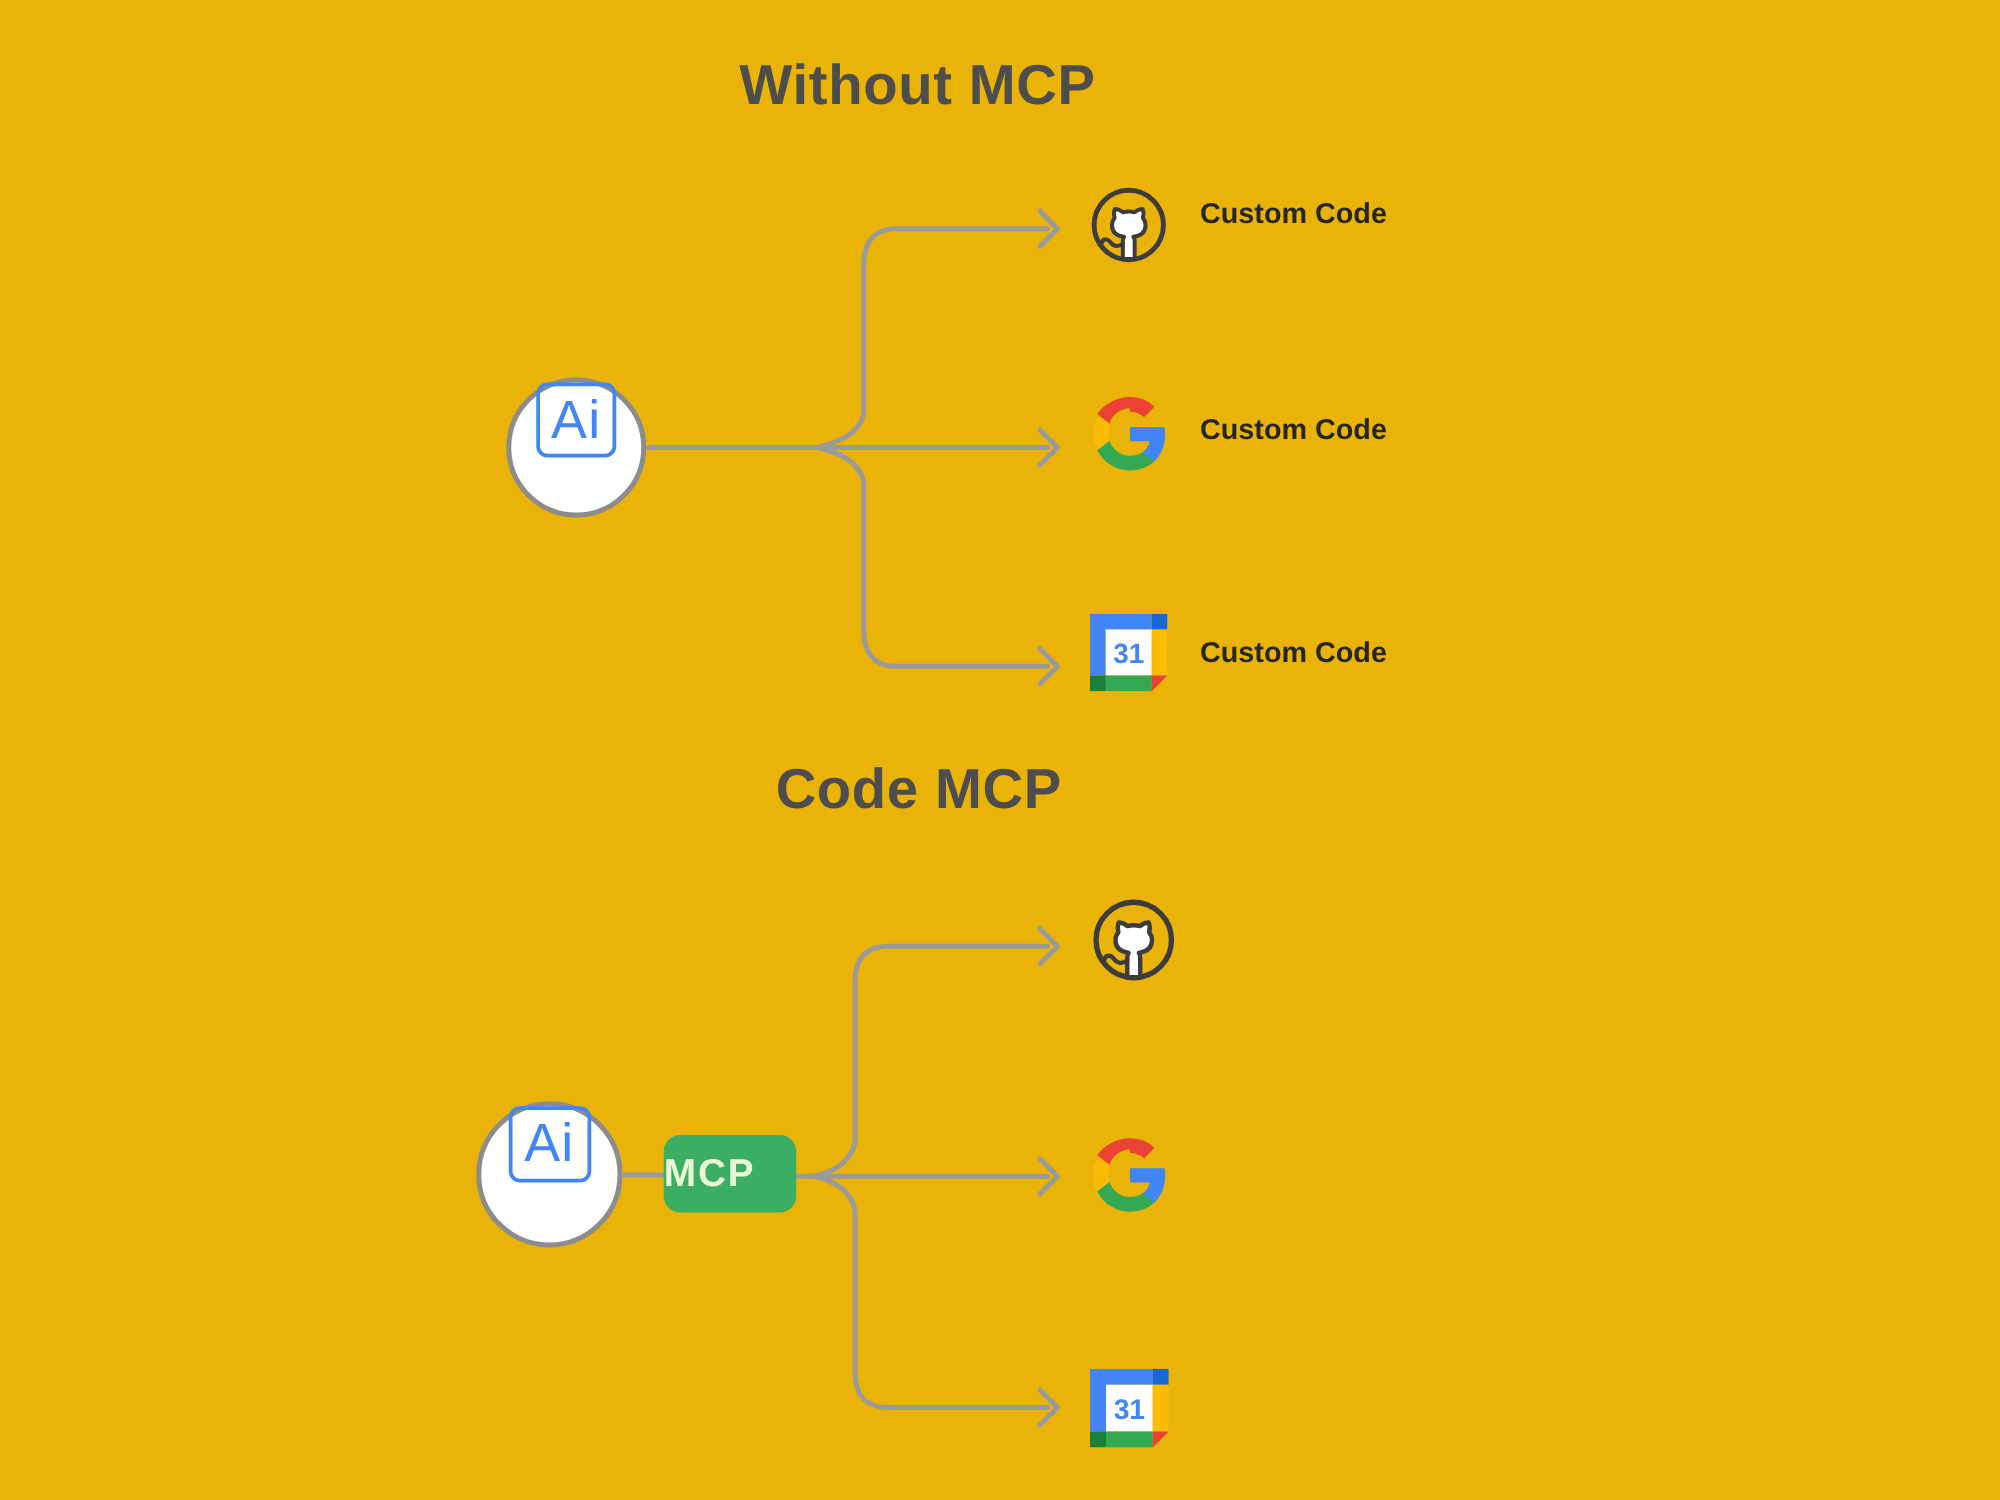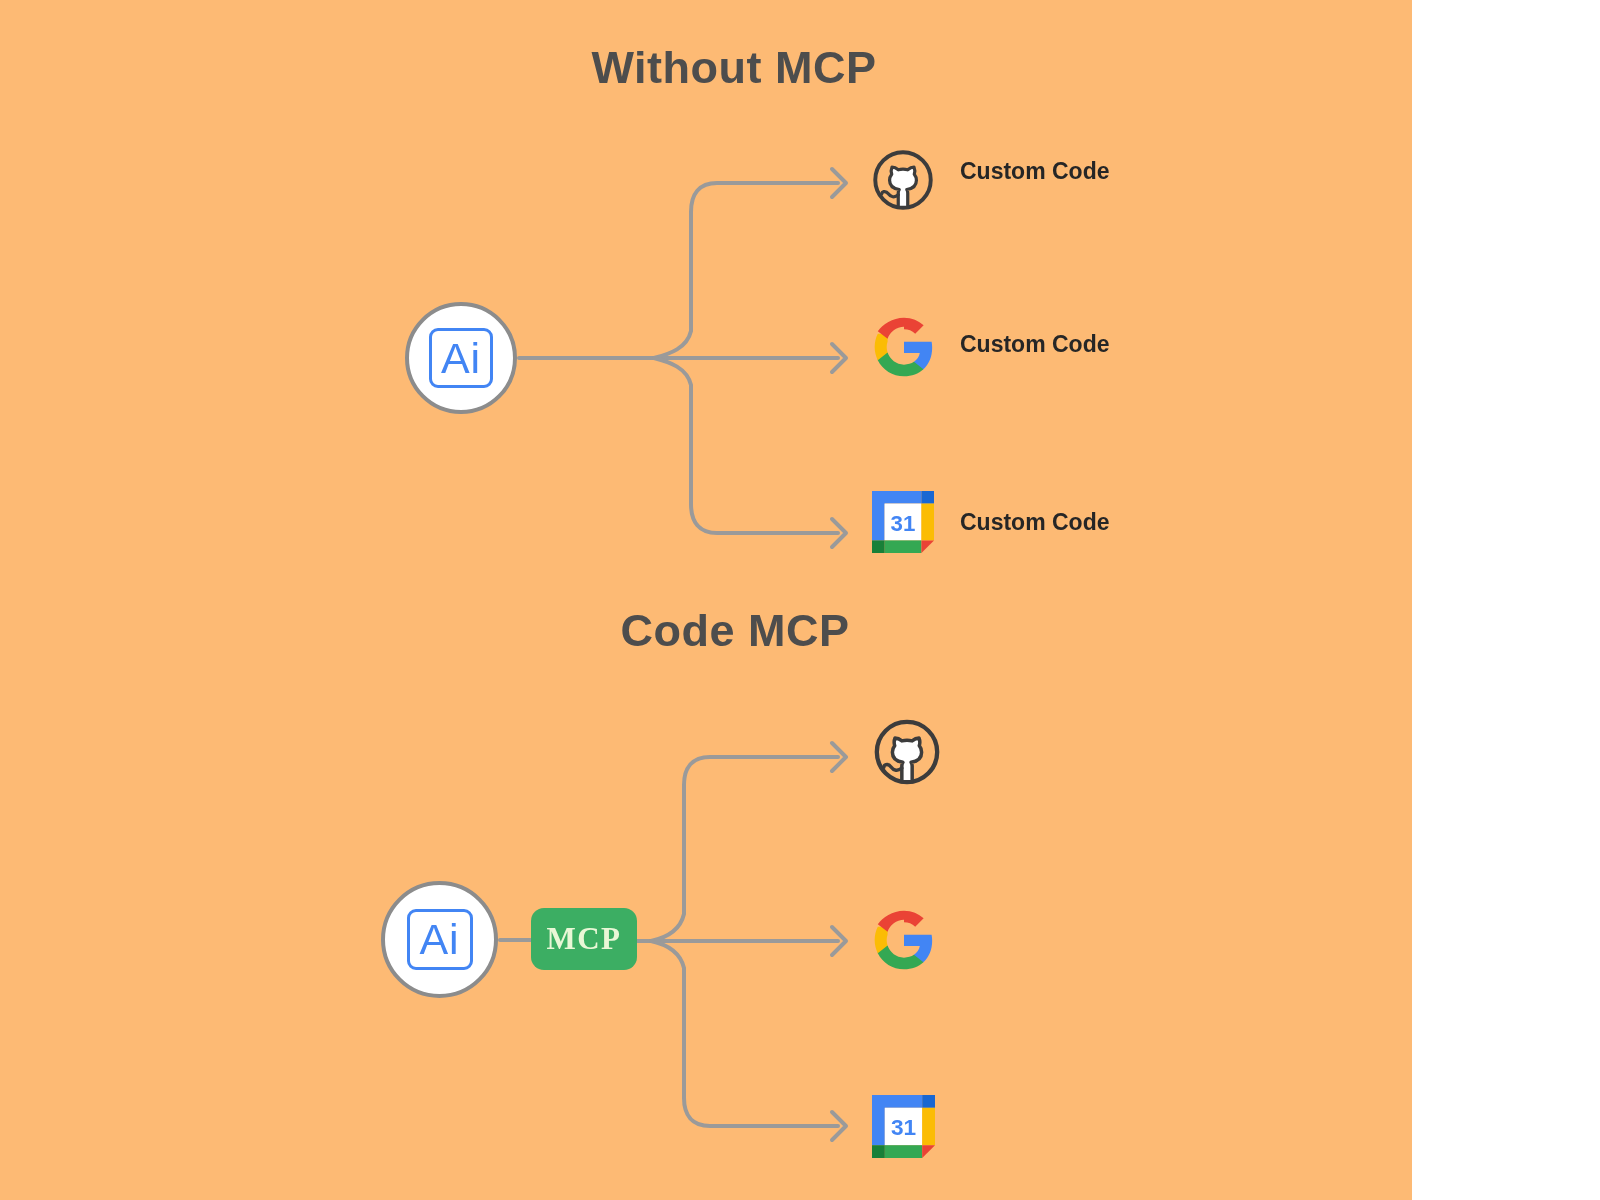--- a/index.html
+++ b/index.html
@@ -1,27 +1,27 @@
 <!DOCTYPE html>
 <html><head>
 <meta charset="utf-8">
 <style>
   html,body{margin:0;padding:0;background:#ffffff;}
-  #canvas{position:relative;width:1412px;height:1200px;background:#fdba74;overflow:hidden;
+  #canvas{position:relative;width:1600px;height:1200px;background:#eab308;overflow:hidden;
           font-family:"Liberation Sans",sans-serif;}
   .title{position:absolute;transform:translateX(-50%);font-size:45px;font-weight:700;
          white-space:nowrap;letter-spacing:0.5px;}
   .wires{position:absolute;left:0;top:0;}
   .ai-node{position:absolute;border:4.5px solid #8c8c8c;border-radius:50%;background:#fff;
-           display:flex;align-items:center;justify-content:center;box-sizing:border-box;}
+           display:flex;align-items:flex-start;justify-content:center;box-sizing:border-box;}
   .ai-box{border:3.5px solid #4285F4;border-radius:9px;display:flex;align-items:center;
           justify-content:center;box-sizing:border-box;}
   .ai-box span{font-size:43px;line-height:1;letter-spacing:1px;}
   .mcp-box{position:absolute;border-radius:13px;display:flex;align-items:center;
-           justify-content:center;box-sizing:border-box;font-family:Liberation Serif, serif;}
+           justify-content:flex-start;box-sizing:border-box;}
   .mcp-box span{font-size:31px;font-weight:700;letter-spacing:1.5px;}
   .cc-label{position:absolute;transform:translateY(-50%);font-size:23px;font-weight:700;
             white-space:nowrap;}
   .logo{position:absolute;}
 </style>
 </head>
 <body>
 
 <div id="canvas">
 

